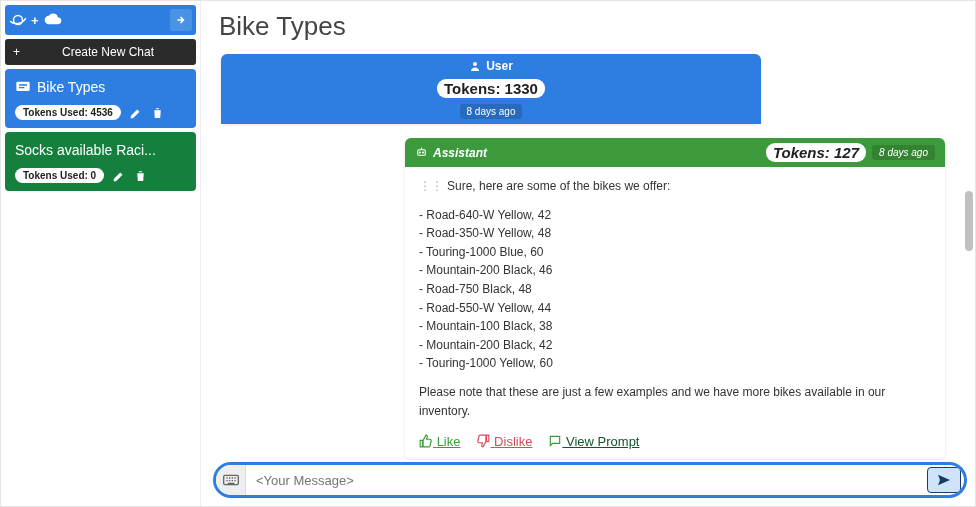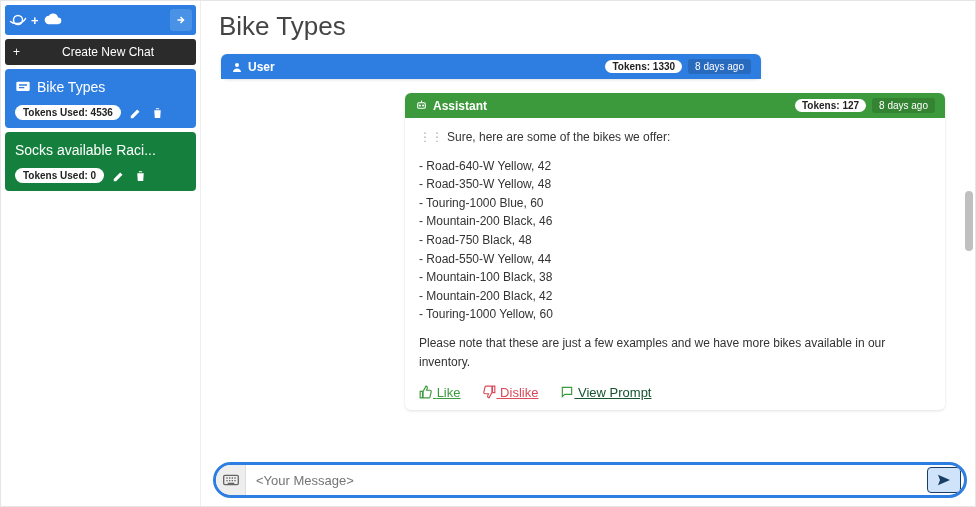--- a/index.html
+++ b/index.html
@@ -19,28 +19,28 @@
   .chip-row { display: flex; align-items: center; gap: 8px; text-align: center; }
   .chip { background: #fff; color: #222; font-size: 10px; font-weight: 600; padding: 2px 8px; border-radius: 10px; }
   .icon-btn { color: #fff; cursor: pointer; display:flex; align-items:center; }
   .main { flex: 1; display: flex; flex-direction: column; overflow: hidden; }
   .page-title { font-size: 26px; font-weight: 400; color: #444; padding: 10px 18px 6px 18px; }
   .convo { flex: 1; overflow-y: auto; padding: 6px 14px 80px 14px; }
   .msg { border-radius: 6px; box-shadow: 0 1px 3px rgba(0,0,0,0.12); margin-bottom: 14px; background: #fff; }
   .msg.user { max-width: 540px; margin-left: 6px; }
   .msg.assistant { max-width: 540px; margin-left: 190px; }
   .msg-head { display: flex; align-items: center; padding: 5px 10px; color: #fff; border-radius: 6px 6px 0 0; font-size: 12px; gap: 6px; }
-  .msg.user .msg-head { background: #2e7de0; }
-  .msg.assistant .msg-head { background: #3c9a3c; }
+  .msg.user .msg-head { background: #2e7de0; flex-direction: column; }
+  .msg.assistant .msg-head { background: #3c9a3c; font-style: italic; }
   .msg-head .role { font-weight: 600; flex: 1; display:flex; align-items:center; gap:5px; }
-  .msg-head .tokens { background: #fff; color: #222; font-size: 10px; font-weight: 700; padding: 1px 7px; border-radius: 9px; }
+  .msg-head .tokens { background: #fff; color: #222; font-size: 15px; font-weight: 700; padding: 1px 7px; border-radius: 9px; }
   .msg-head .age { background: rgba(0,0,0,0.15); color: #fff; font-size: 10px; padding: 2px 7px; border-radius: 3px; }
   .msg-body { padding: 10px 14px; font-size: 12px; line-height: 1.55; color: #333; }
   .msg-body .grip { color: #aaa; margin-right: 4px; }
-  .msg-actions { display: flex; gap: 22px; padding: 4px 14px 10px 14px; font-size: 13px; }
+  .msg-actions { display: flex; gap: 16px; padding: 4px 14px 10px 14px; font-size: 13px; }
   .act-like { color: #3c9a3c; text-decoration: underline; cursor: pointer; }
   .act-dislike { color: #d94a5a; text-decoration: underline; cursor: pointer; }
   .act-view { color: #14532d; text-decoration: underline; cursor: pointer; }
   .composer-wrap { position: absolute; left: 210px; right: 6px; bottom: 6px; background:#fff; padding:2px; }
   .composer { display: flex; align-items: stretch; border: 3px solid #2e7de0; border-radius: 26px; overflow: hidden; height: 36px; }
   .composer .kb { width: 30px; background: #eee; display: flex; align-items: center; justify-content: center; color: #666; cursor: pointer; border-right: 1px solid #ddd; }
   .composer input { flex: 1; border: none; outline: none; padding: 0 10px; font-size: 13px; }
   .composer .send { width: 34px; background: #cfe4fb; display: flex; align-items: center; justify-content: center; border: 1.5px solid #1a3d66; border-radius: 4px; margin: 2px 3px 2px 0; cursor: pointer; }
   .scrollbar { position:absolute; right:2px; top:60px; width:8px; height:420px; }
   .scrollbar .thumb { position:absolute; top:130px; width:8px; height:60px; background:#c0c0c0; border-radius:4px; }

